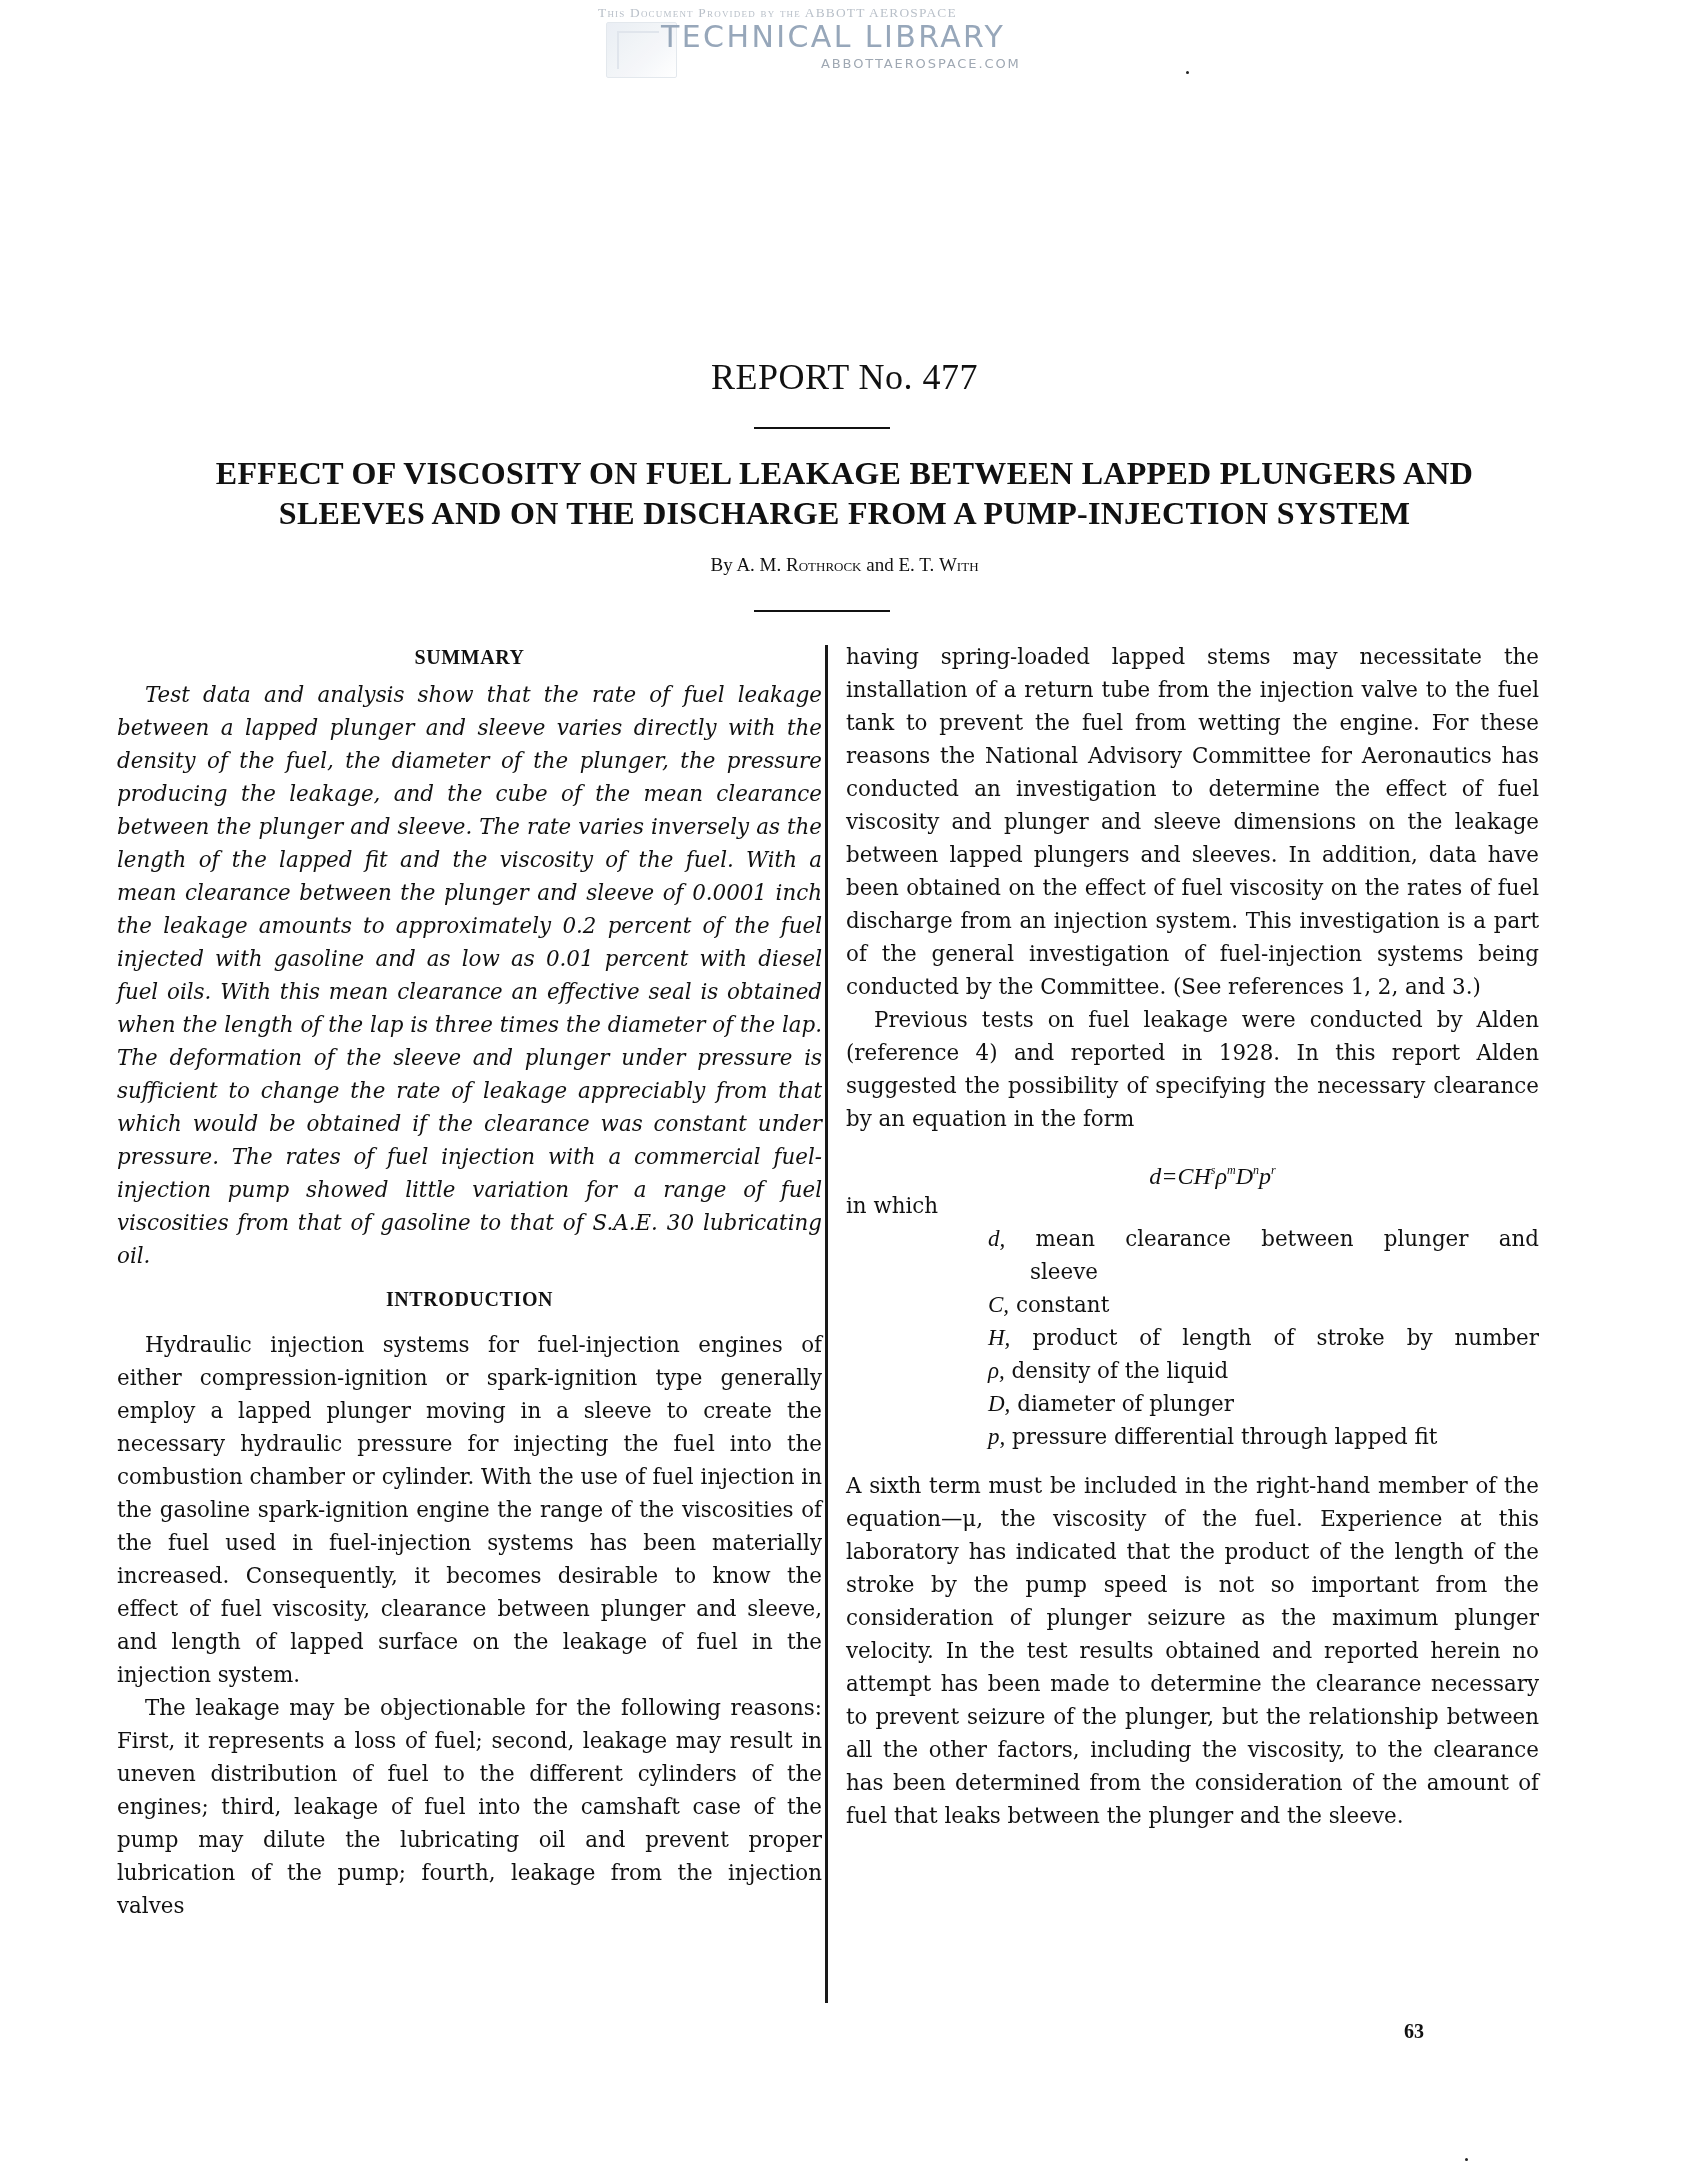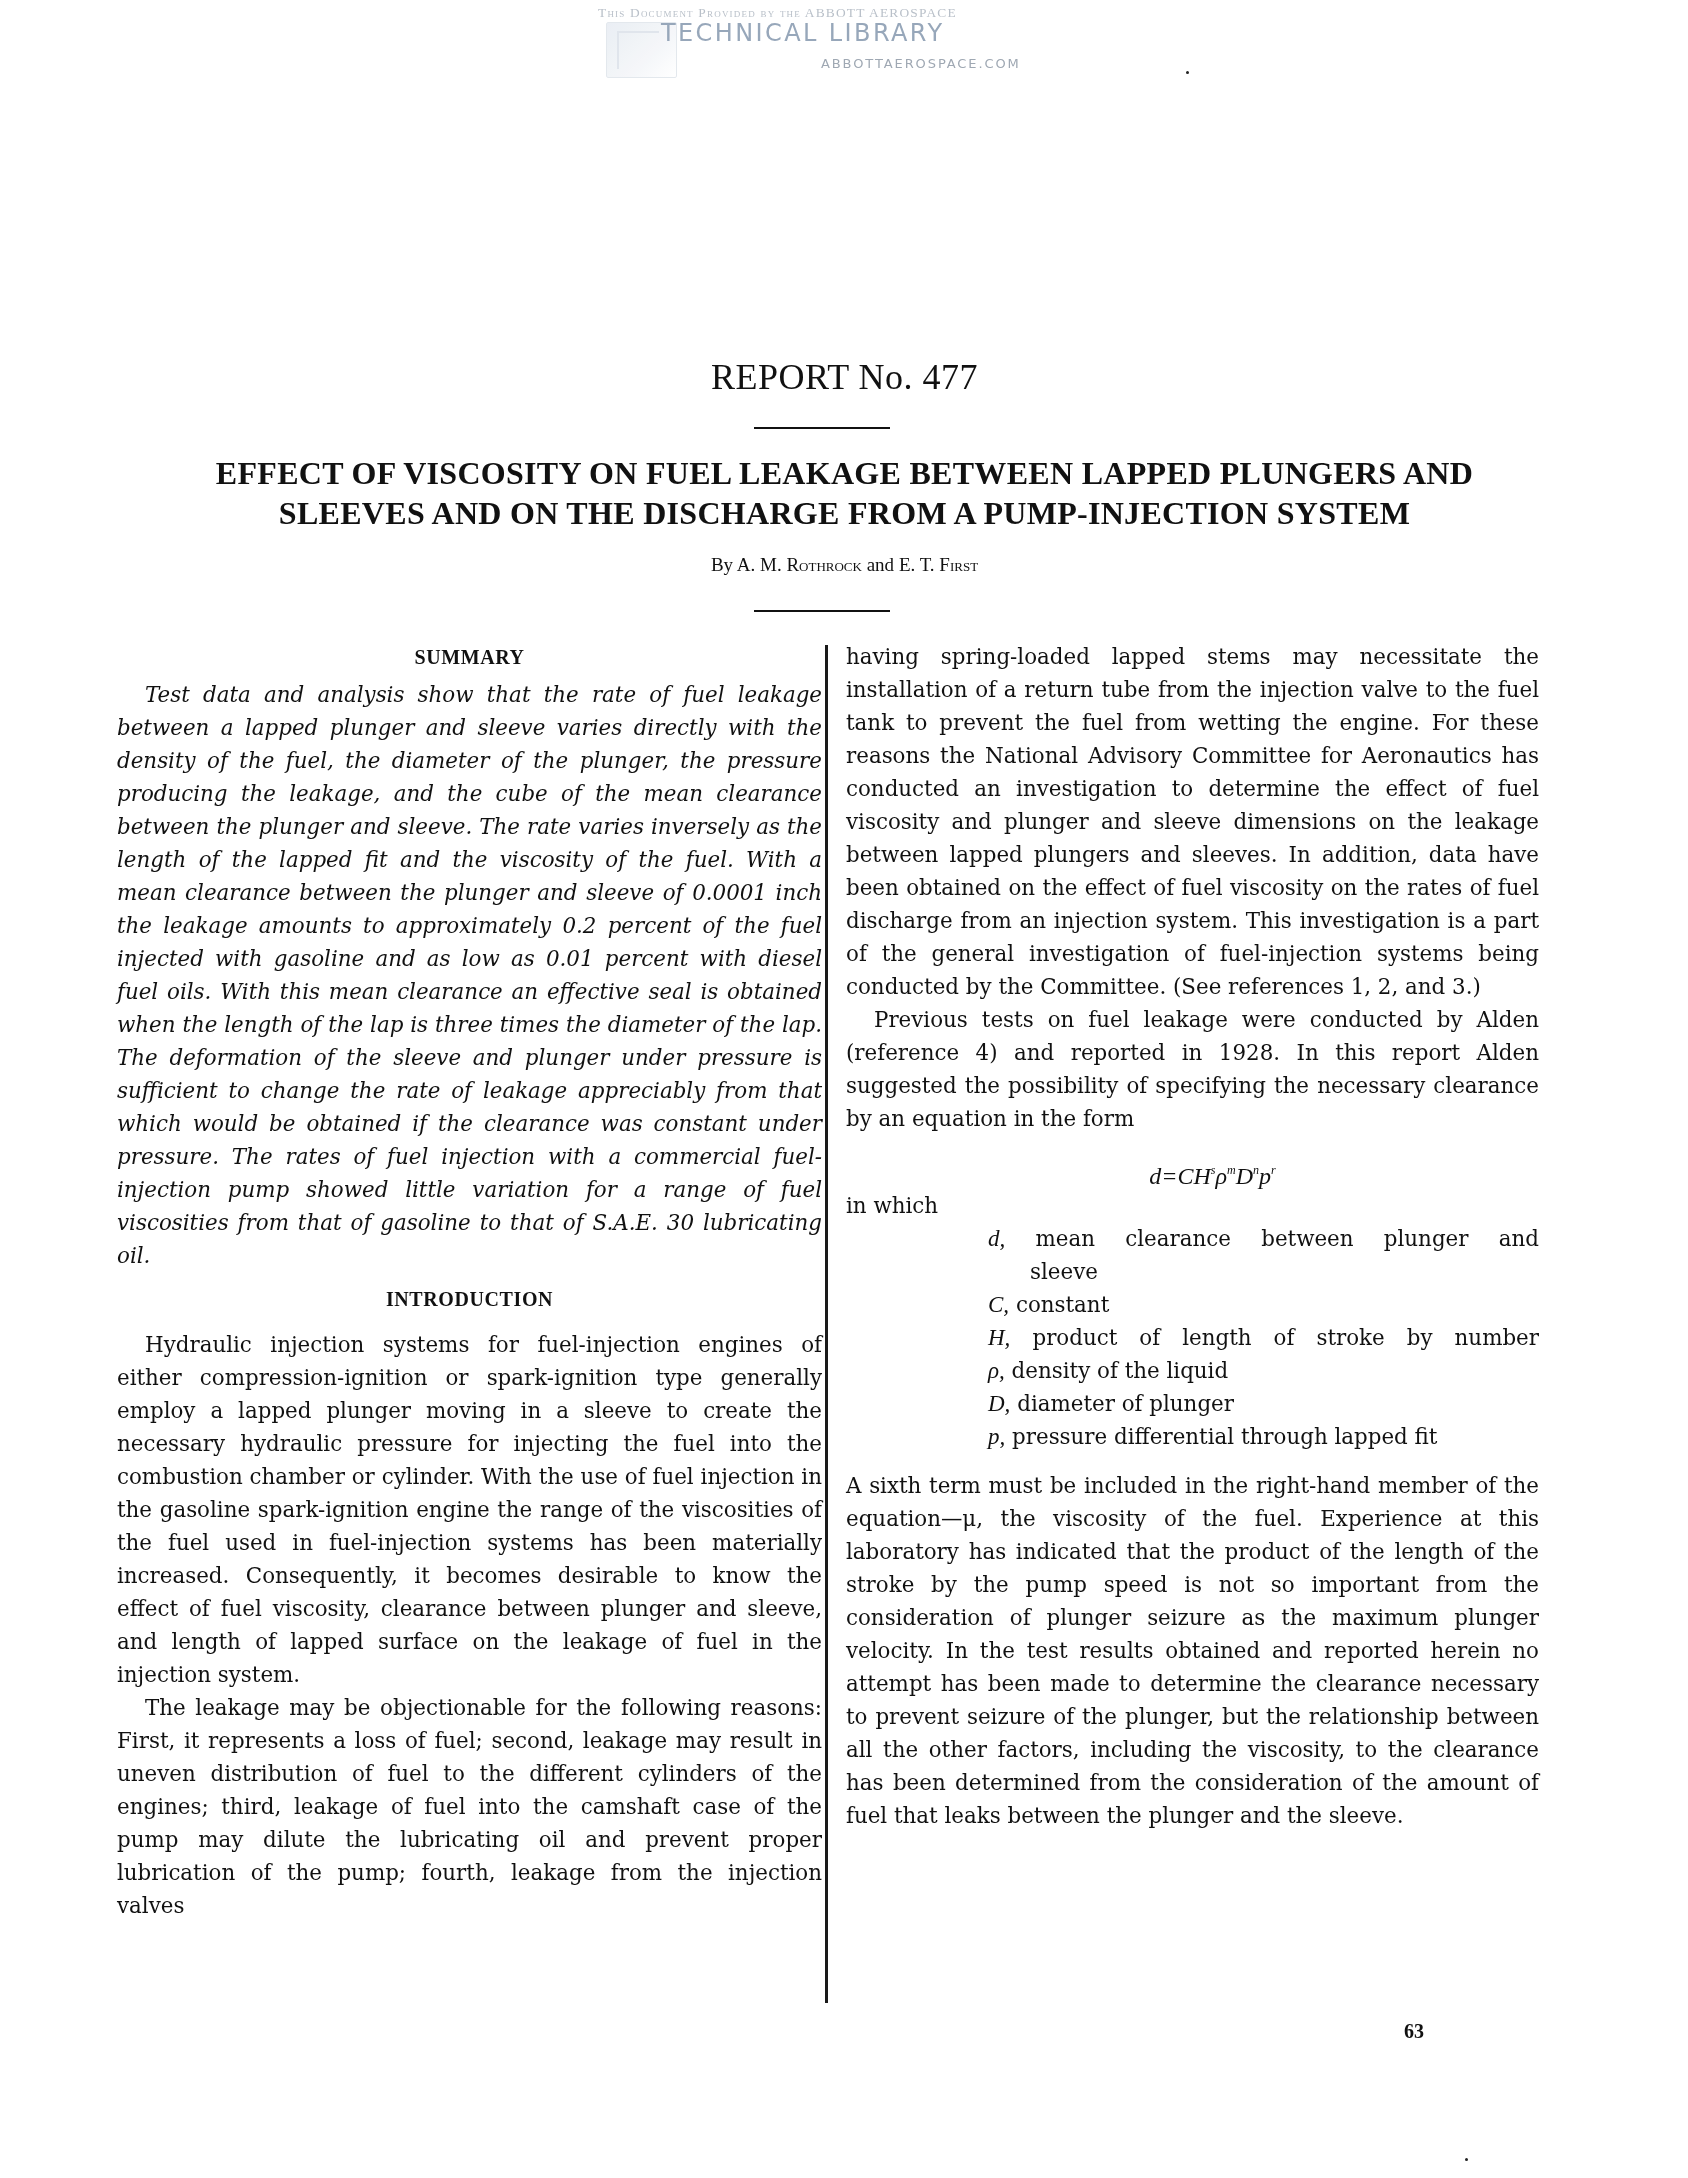--- a/index.html
+++ b/index.html
@@ -8,21 +8,21 @@
 
   .watermark { position: absolute; left: 592px; top: 2px; width: 495px; height: 79px; }
   .wm-box { position: absolute; left: 14px; top: 20px; width: 69px; height: 54px;
             background: linear-gradient(135deg, #e8edf3 0%, #f4f6f9 60%, #ffffff 100%);
             border: 1px solid #e1e6ec; border-radius: 2px; opacity: .9; }
   .wm-box::after { content: ""; position: absolute; left: 10px; top: 8px; width: 40px; height: 36px;
             border-left: 2px solid #dde3ea; border-top: 2px solid #dde3ea; }
   .wm-line1 { position: absolute; left: 6px; top: 3px; font-family: Liberation Serif, serif;
               font-size: 13.4px; letter-spacing: 1.2px; color: #b9c0c9; white-space: nowrap; font-variant: small-caps; }
   .wm-line2 { position: absolute; left: 69px; top: 17px; font-family: "DejaVu Sans", sans-serif;
-              font-size: 24px; letter-spacing: 2.4px; color: #97a7ba; white-space: nowrap; font-weight: normal; }
+              font-size: 30px; letter-spacing: 2.4px; color: #97a7ba; white-space: nowrap; font-weight: normal; }
   .wm-line3 { position: absolute; left: 229px; top: 54px; font-family: "DejaVu Sans", sans-serif;
               font-size: 13px; letter-spacing: 1.9px; color: #9fa8b3; white-space: nowrap; }
 
   .stray-dot { position: absolute; width: 3px; height: 3px; background: #222; border-radius: 50%; }
 
   .report-no { position: absolute; left: 0; width: 1689px; top: 356px; text-align: center;
                font-family: "Liberation Serif", serif; font-weight: normal; font-size: 36px; letter-spacing: 0.5px; }
   .rule { position: absolute; height: 2px; background: #111; }
   .title { position: absolute; left: 99px; width: 1491px; top: 453px; text-align: center;
            font-family: "Liberation Serif", serif; font-weight: bold; font-size: 32px; line-height: 40px; letter-spacing: 0.3px; }
@@ -67,21 +67,21 @@
 <div class="title">
   <div>EFFECT OF VISCOSITY ON FUEL LEAKAGE BETWEEN LAPPED PLUNGERS AND</div>
   <div>SLEEVES AND ON THE DISCHARGE FROM A PUMP-INJECTION SYSTEM</div>
 </div>
 <div class="byline">
   <span>By</span>
   <span>A. M.</span>
   <span class="sc">Rothrock</span>
   <span>and</span>
   <span>E. T.</span>
-  <span class="sc">First</span>
+  <span class="sc">With</span>
 </div>
 <div class="rule" style="left:754px; top:610px; width:136px;"></div>
 
 <div class="col left-col">
   <h2 class="section-heading">SUMMARY</h2>
   <p class="indent summary-text" style="margin-top:6px;">Test data and analysis show that the rate of fuel leakage between a lapped plunger and sleeve varies directly with the density of the fuel, the diameter of the plunger, the pressure producing the leakage, and the cube of the mean clearance between the plunger and sleeve.  The rate varies inversely as the length of the lapped fit and the viscosity of the fuel.  With a mean clearance between the plunger and sleeve of 0.0001 inch the leakage amounts to approximately 0.2 percent of the fuel injected with gasoline and as low as 0.01 percent with diesel fuel oils. With this mean clearance an effective seal is obtained when the length of the lap is three times the diameter of the lap.  The deformation of the sleeve and plunger under pressure is sufficient to change the rate of leakage appreciably from that which would be obtained if the clearance was constant under pressure.  The rates of fuel injection with a commercial fuel-injection pump showed little variation for a range of fuel viscosities from that of gasoline to that of S.A.E. 30 lubricating oil.</p>
   <h2 class="section-heading" style="margin-top:12px; margin-bottom:14px;">INTRODUCTION</h2>
   <p class="indent">Hydraulic injection systems for fuel-injection engines of either compression-ignition or spark-ignition type generally employ a lapped plunger moving in a sleeve to create the necessary hydraulic pressure for injecting the fuel into the combustion chamber or cylinder.  With the use of fuel injection in the gasoline spark-ignition engine the range of the viscosities of the fuel used in fuel-injection systems has been materially increased.  Consequently, it becomes desirable to know the effect of fuel viscosity, clearance between plunger and sleeve, and length of lapped surface on the leakage of fuel in the injection system.</p>
   <p class="indent">The leakage may be objectionable for the following reasons:  First, it represents a loss of fuel; second, leakage may result in uneven distribution of fuel to the different cylinders of the engines; third, leakage of fuel into the camshaft case of the pump may dilute the lubricating oil and prevent proper lubrication of the pump; fourth, leakage from the injection valves</p>
 </div>

